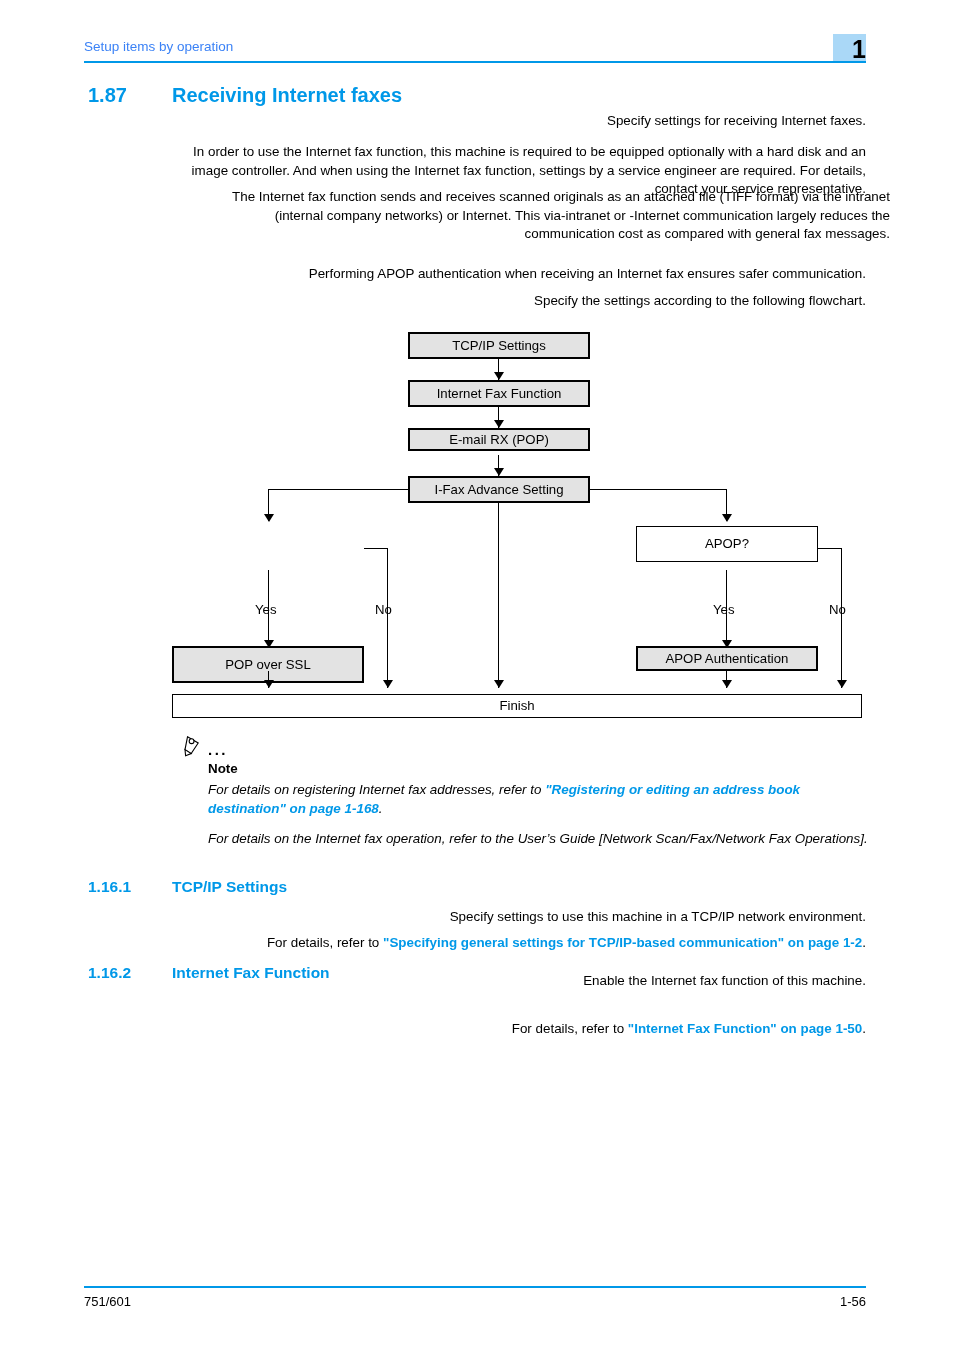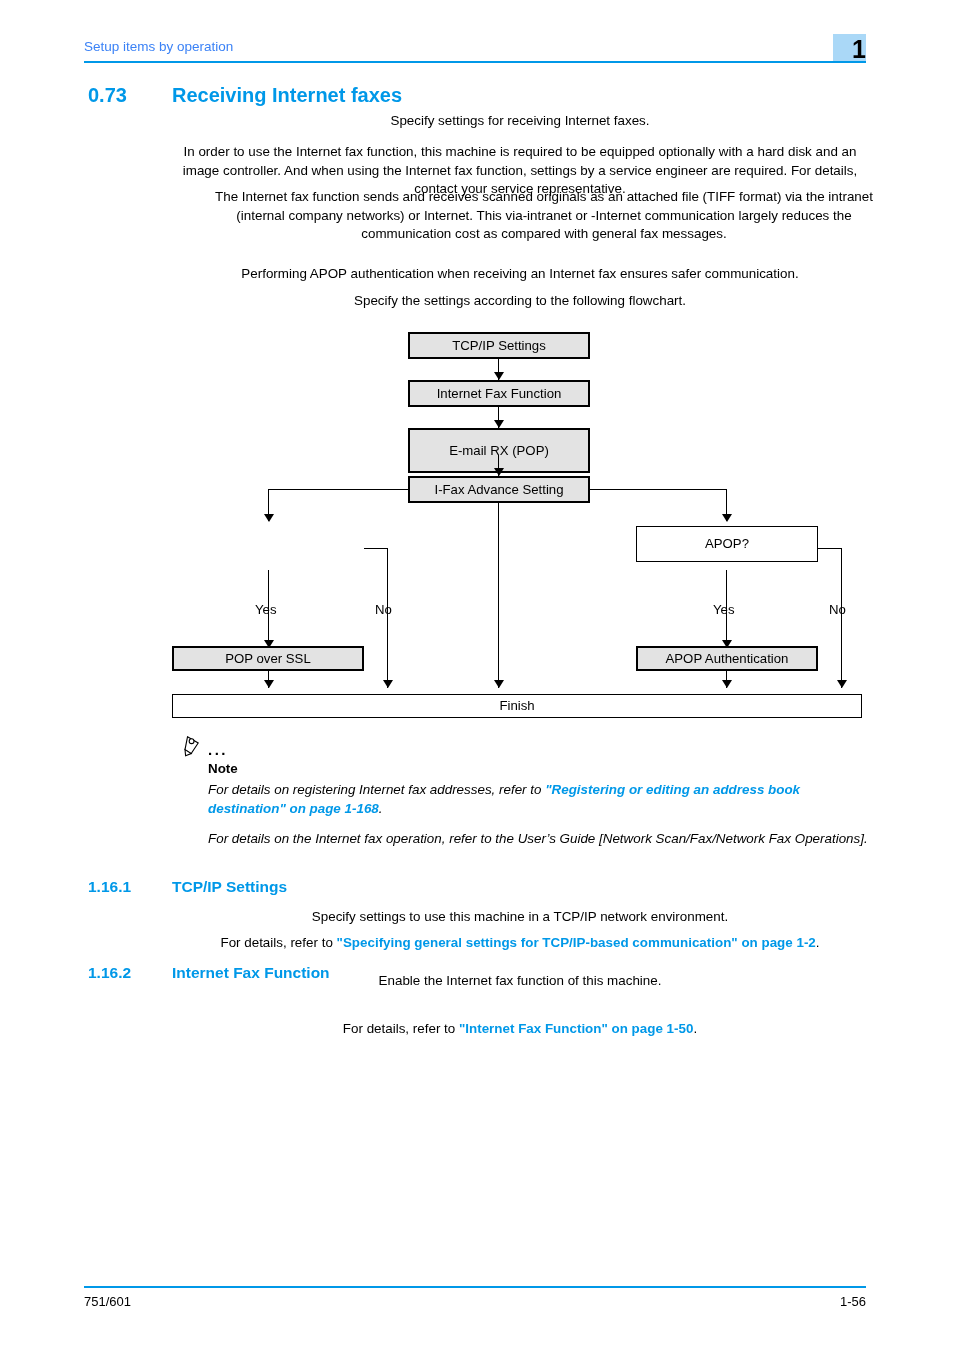--- a/index.html
+++ b/index.html
@@ -49,21 +49,21 @@
     position: absolute; left: 88px; width: 780px;
     color: #0098e8; font-weight: bold;
   }
   .h2-num { position: absolute; left: 0; top: 0; font-size: 15.5px; text-align: right; }
   .h2-title { position: absolute; left: 84px; top: 0; font-size: 15.5px; }
 
   
   .para {
     position: absolute; left: 174px; width: 692px;
     font-size: 13.4px; line-height: 18.6px; color: #000;
-    text-align: center;
+    text-align: right;
   }
   .lnk { color: #0098e8; font-weight: bold; }
 
   
   .note-block { position: absolute; left: 183px; width: 690px; }
   .note-icon { position: absolute; left: 0; top: 0; width: 52px; height: 22px; }
   .note-dots {
     position: absolute; left: 25px; top: 6px;
     font-size: 15px; font-weight: bold; letter-spacing: 2.5px; color: #000;
   }
@@ -126,21 +126,21 @@
 <body>
 
 <div class="page-header">
   <div class="header-text">Setup items by operation</div>
   <div class="chapter-badge"></div>
   <div class="chapter-num">1</div>
   <div class="header-rule"></div>
 </div>
 
 <div class="h1-row" style="top:84px;">
-  <span class="h1-num">0.73</span>
+  <span class="h1-num">1.87</span>
   <span class="h1-title">Receiving Internet faxes</span>
 </div>
 
 <div class="para" style="top:112px;">Specify settings for receiving Internet faxes.</div>
 <div class="para" style="top:143px;">In order to use the Internet fax function, this machine is required to be equipped optionally with a hard disk and an image controller. And when using the Internet fax function, settings by a service engineer are required. For details, contact your service representative.</div>
 <div class="para" style="top:188px;margin-left:24px;">The Internet fax function sends and receives scanned originals as an attached file (TIFF format) via the intranet (internal company networks) or Internet. This via-intranet or -Internet communication largely reduces the communication cost as compared with general fax messages.</div>
 <div class="para" style="top:265px;">Performing APOP authentication when receiving an Internet fax ensures safer communication.</div>
 <div class="para" style="top:292px;">Specify the settings according to the following flowchart.</div>
 
 <div class="flow">
@@ -150,21 +150,21 @@
   </div>
   <div class="vline" style="left:498px; top:359px; height:21px;"></div>
   <div class="arrow" style="left:494px; top:372px;"></div>
 
   <div class="fbox process" style="left:408px; top:380px; width:182px; height:27px;">
     <span>Internet Fax Function</span>
   </div>
   <div class="vline" style="left:498px; top:407px; height:21px;"></div>
   <div class="arrow" style="left:494px; top:420px;"></div>
 
-  <div class="fbox process" style="left:408px; top:428px; width:182px; height:45px;">
+  <div class="fbox process" style="left:408px; top:428px; width:182px; height:23px;">
     <span>E-mail RX (POP)</span>
   </div>
   <div class="vline" style="left:498px; top:455px; height:21px;"></div>
   <div class="arrow" style="left:494px; top:468px;"></div>
 
   <div class="fbox process" style="left:408px; top:476px; width:182px; height:27px;">
     <span>I-Fax Advance Setting</span>
   </div>
 
   <div class="hline" style="left:268px; top:489px; width:140px;"></div>
@@ -181,21 +181,21 @@
 
   <div class="vline" style="left:268px; top:570px; height:78px;"></div>
   <div class="flabel" style="left:255px; top:602px;">Yes</div>
   <div class="arrow" style="left:264px; top:640px;"></div>
 
   <div class="hline" style="left:364px; top:548px; width:24px;"></div>
   <div class="vline" style="left:387px; top:548px; height:140px;"></div>
   <div class="flabel" style="left:375px; top:602px;">No</div>
   <div class="arrow" style="left:383px; top:680px;"></div>
 
-  <div class="fbox process" style="left:172px; top:646px; width:192px; height:25px;">
+  <div class="fbox process" style="left:172px; top:646px; width:192px; height:37px;">
     <span>POP over SSL</span>
   </div>
   <div class="vline" style="left:268px; top:671px; height:17px;"></div>
   <div class="arrow" style="left:264px; top:680px;"></div>
 
   <div class="fbox decision" style="left:636px; top:526px; width:182px; height:36px;">
     <span>APOP?</span>
   </div>
 
   <div class="vline" style="left:726px; top:570px; height:78px;"></div>

